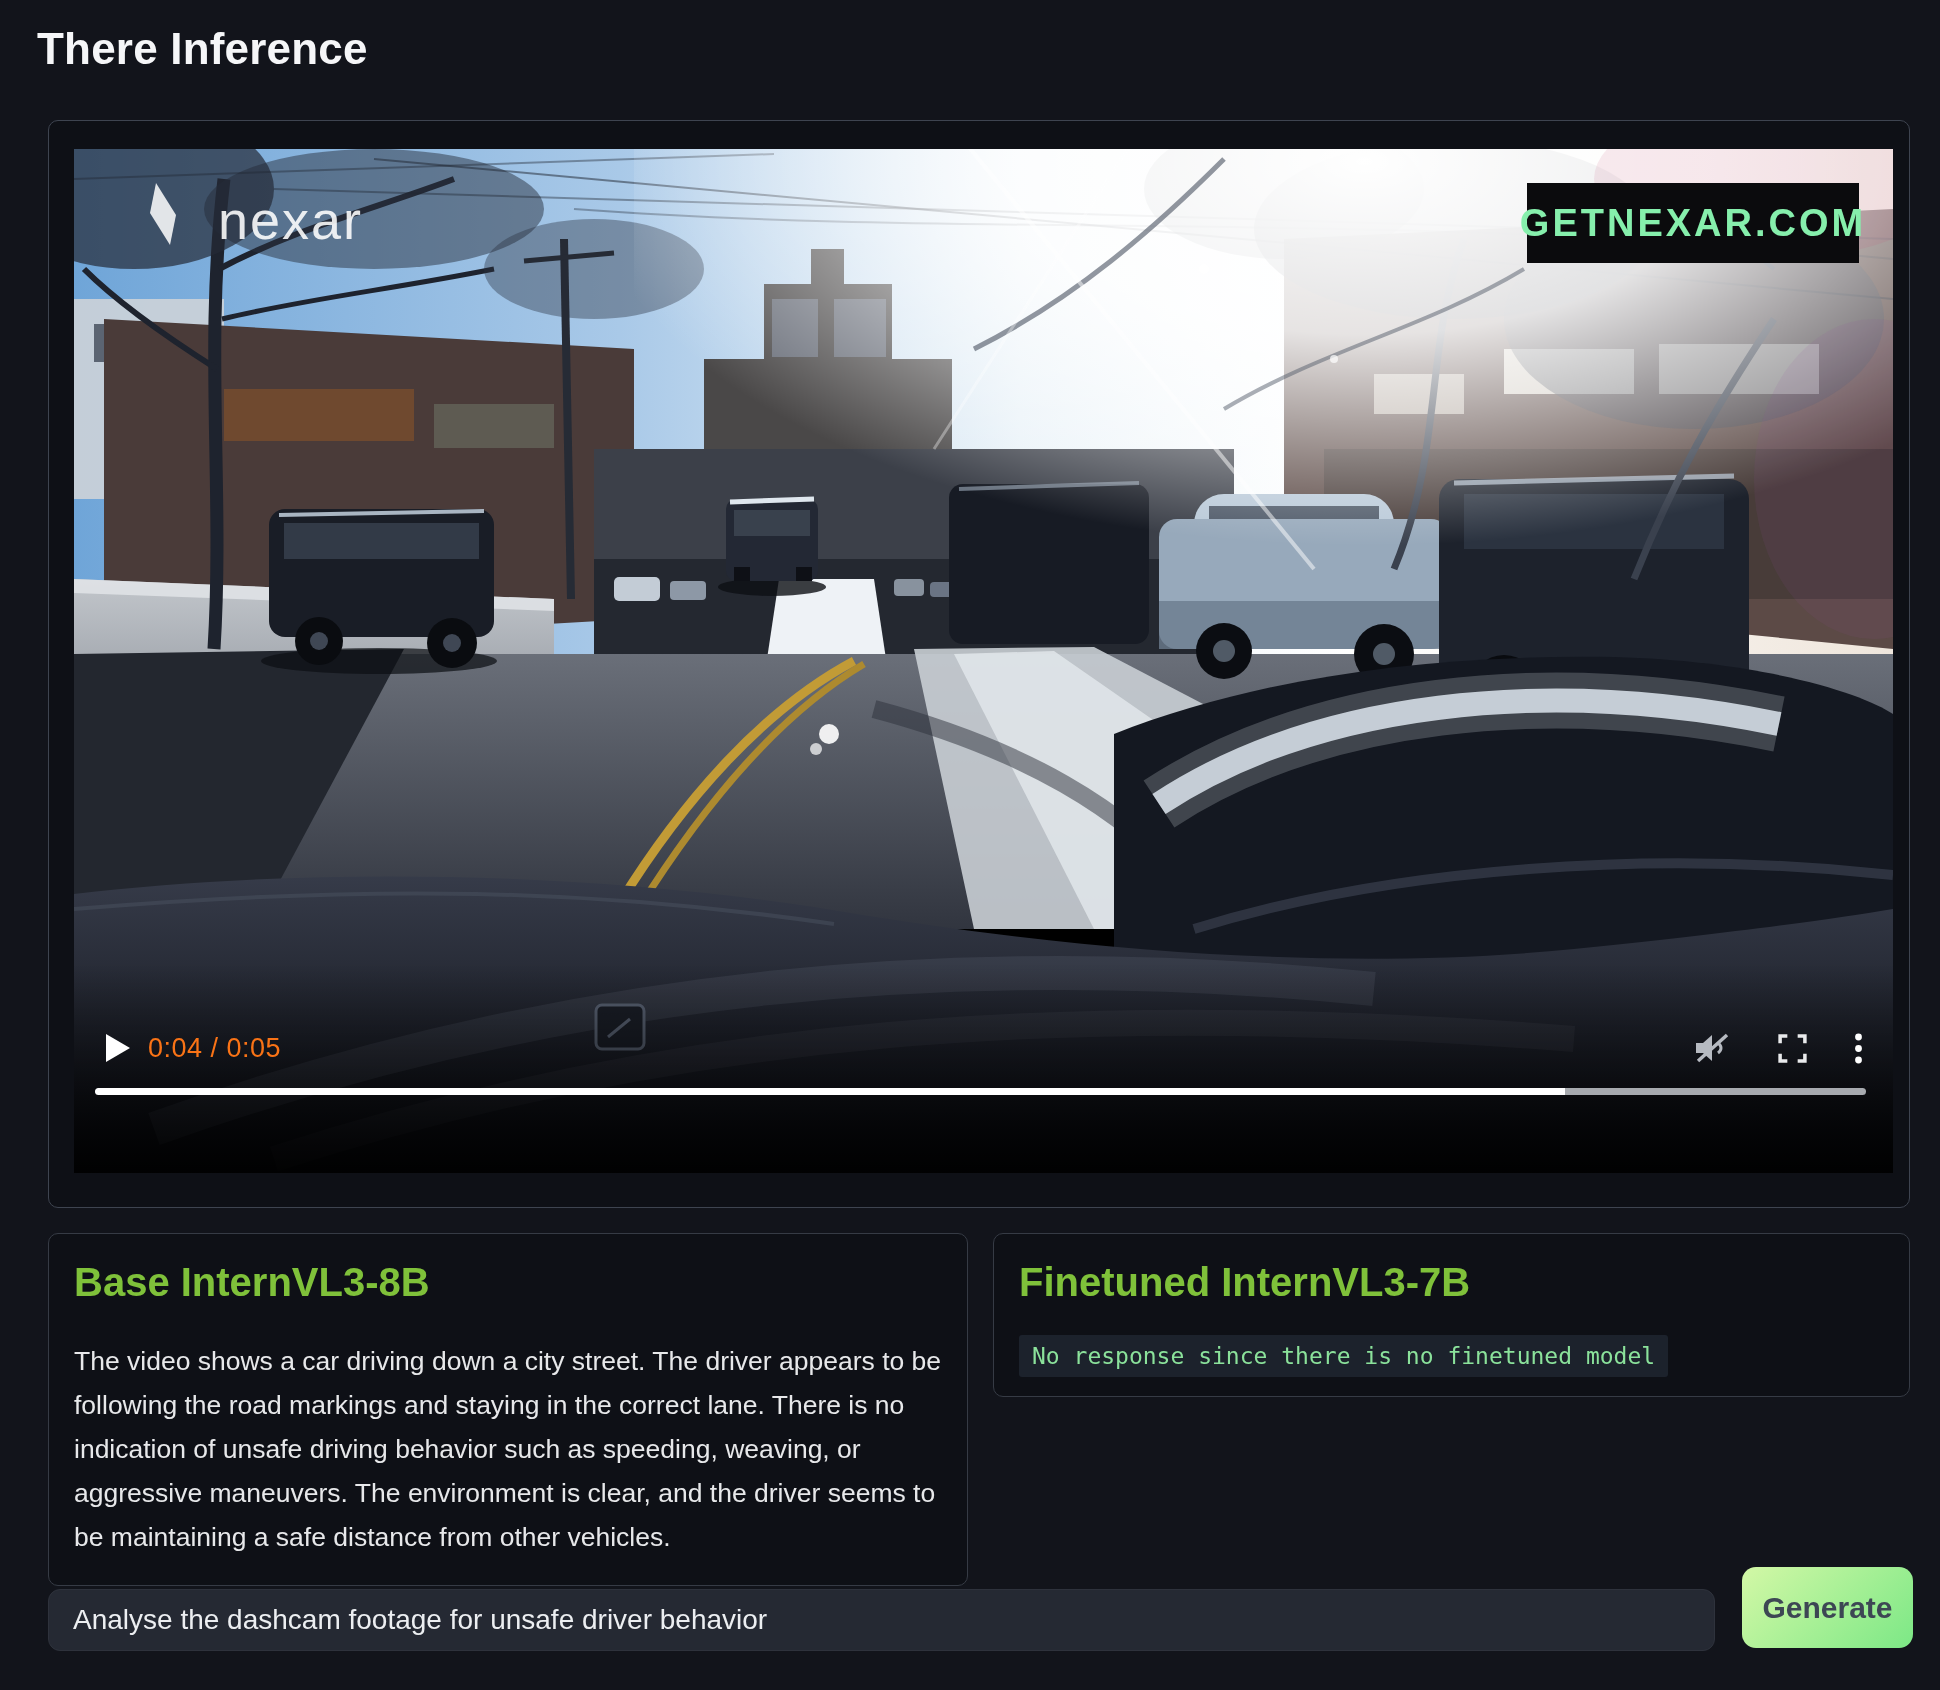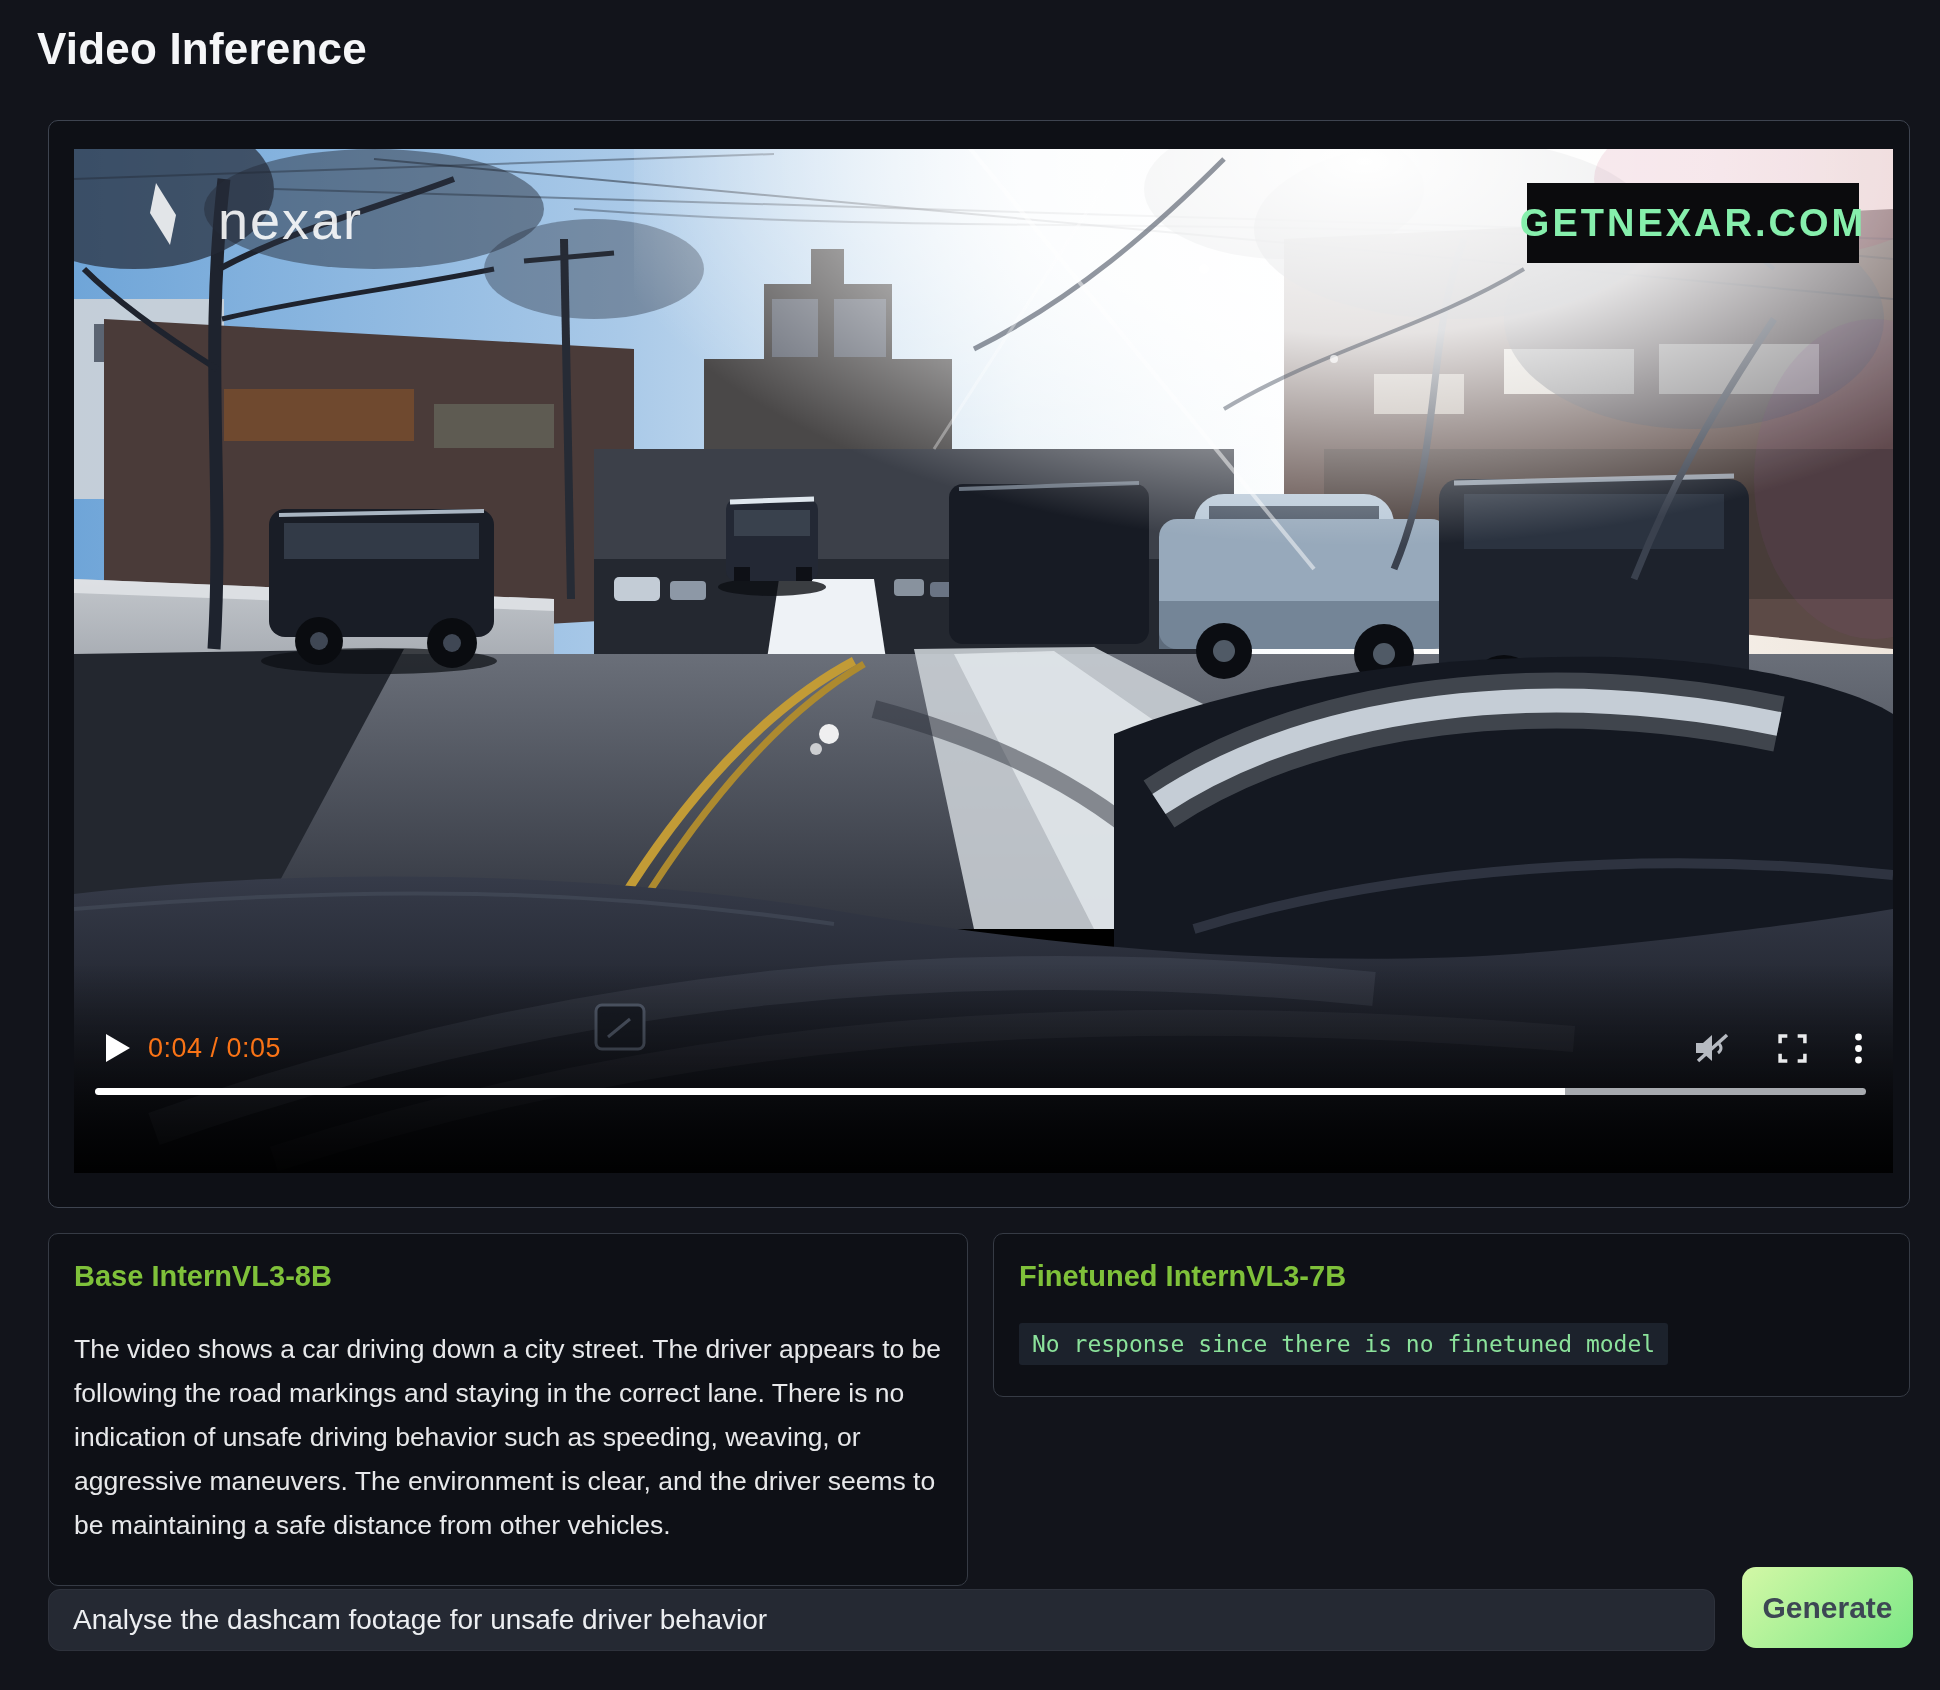--- a/index.html
+++ b/index.html
@@ -37,41 +37,41 @@
   .icon-btn + .icon-btn { margin-left:46px; }
   .progress-track { position:absolute; left:21px; right:27px; bottom:78px; height:7px;
                     border-radius:4px; background:#a7aaaf; overflow:hidden; cursor:pointer; }
   .progress-played { height:100%; background:#ffffff; border-radius:4px 0 0 4px; }
 
   
   .panel { position:absolute; background:#0e1016; border:1px solid #363b45; border-radius:10px;
            padding:26px 25px; }
   .panel-base { left:48px; top:1233px; width:920px; height:353px; }
   .panel-ft   { left:993px; top:1233px; width:917px; height:164px; }
-  .panel h2 { font-size:29px; font-weight:700; color:#7fc13a; }
+  .panel h2 { font-size:40px; font-weight:700; color:#7fc13a; }
   .panel p  { margin-top:34px; font-size:26.5px; line-height:44px; color:#e7e8ea; }
   .code-chip { display:inline-block; margin-top:30px; background:#1c222c; color:#8be29b;
                font-family:"DejaVu Sans Mono", monospace; font-size:23px; padding:8px 13px;
                border-radius:3px; }
 
   
   .prompt-input { position:absolute; left:48px; top:1589px; width:1667px; height:62px;
                   background:#252933; border:1px solid #2e323c; border-radius:12px;
                   color:#eceef1; font-size:28px; padding:0 24px;
                   font-family:"Liberation Sans", sans-serif; outline:none; }
   .generate-btn { position:absolute; left:1742px; top:1567px; width:171px; height:81px;
                   border:none; border-radius:14px; cursor:pointer;
                   background:linear-gradient(135deg,#d3f8a6 0%,#7ce886 100%);
                   color:#3d4754; font-size:30px; font-weight:600;
                   font-family:"Liberation Sans", sans-serif; }
 </style>
 </head>
 <body>
 
-<h1 class="page-title">Video Inference</h1>
+<h1 class="page-title">There Inference</h1>
 
 <div class="video-card">
   <div class="video-wrap">
 
     <svg class="scene" viewBox="0 0 1819 1024" preserveAspectRatio="none">
       <defs>
         <linearGradient id="sky" x1="0" y1="0" x2="1" y2="0">
           <stop offset="0" stop-color="#6fa5d8"></stop>
           <stop offset="0.3" stop-color="#a9c9e8"></stop>
           <stop offset="0.52" stop-color="#e9f2f8"></stop>

